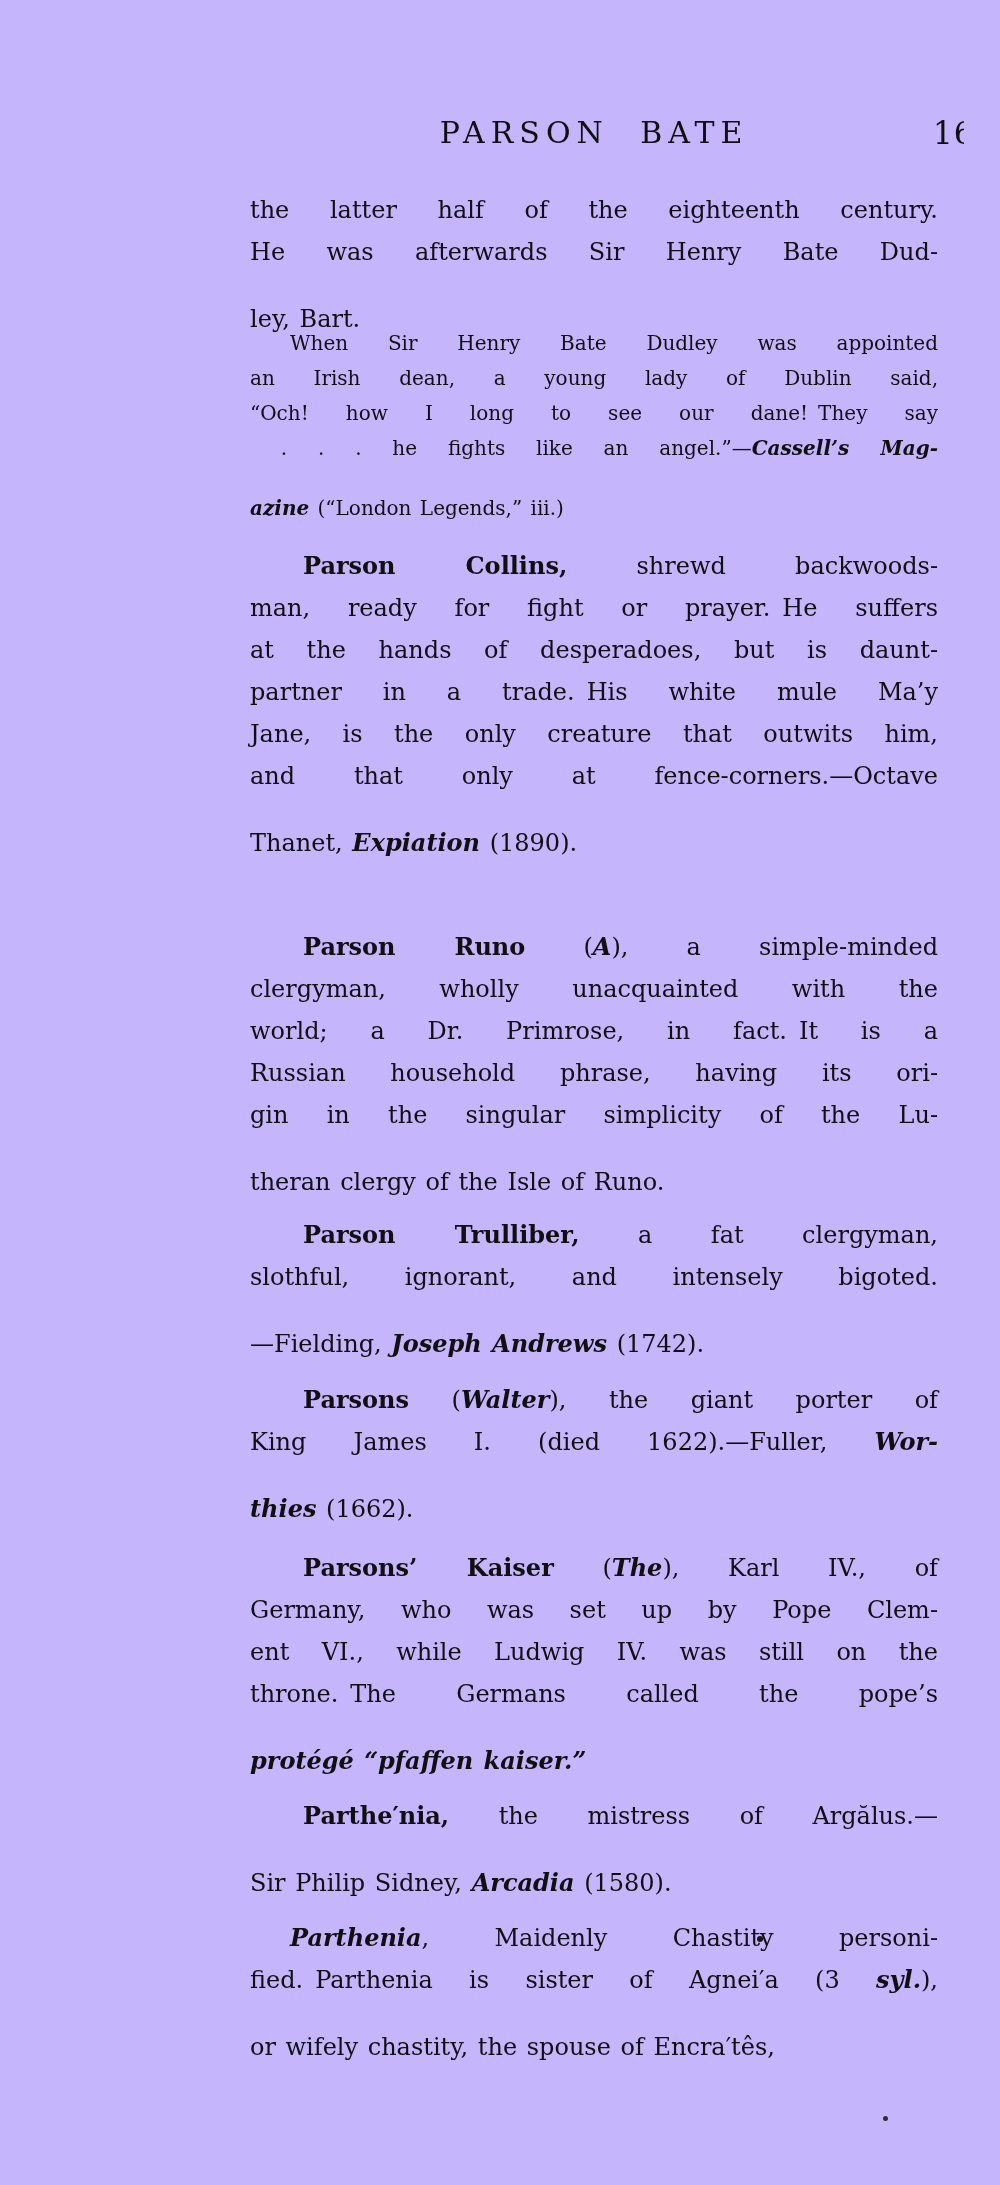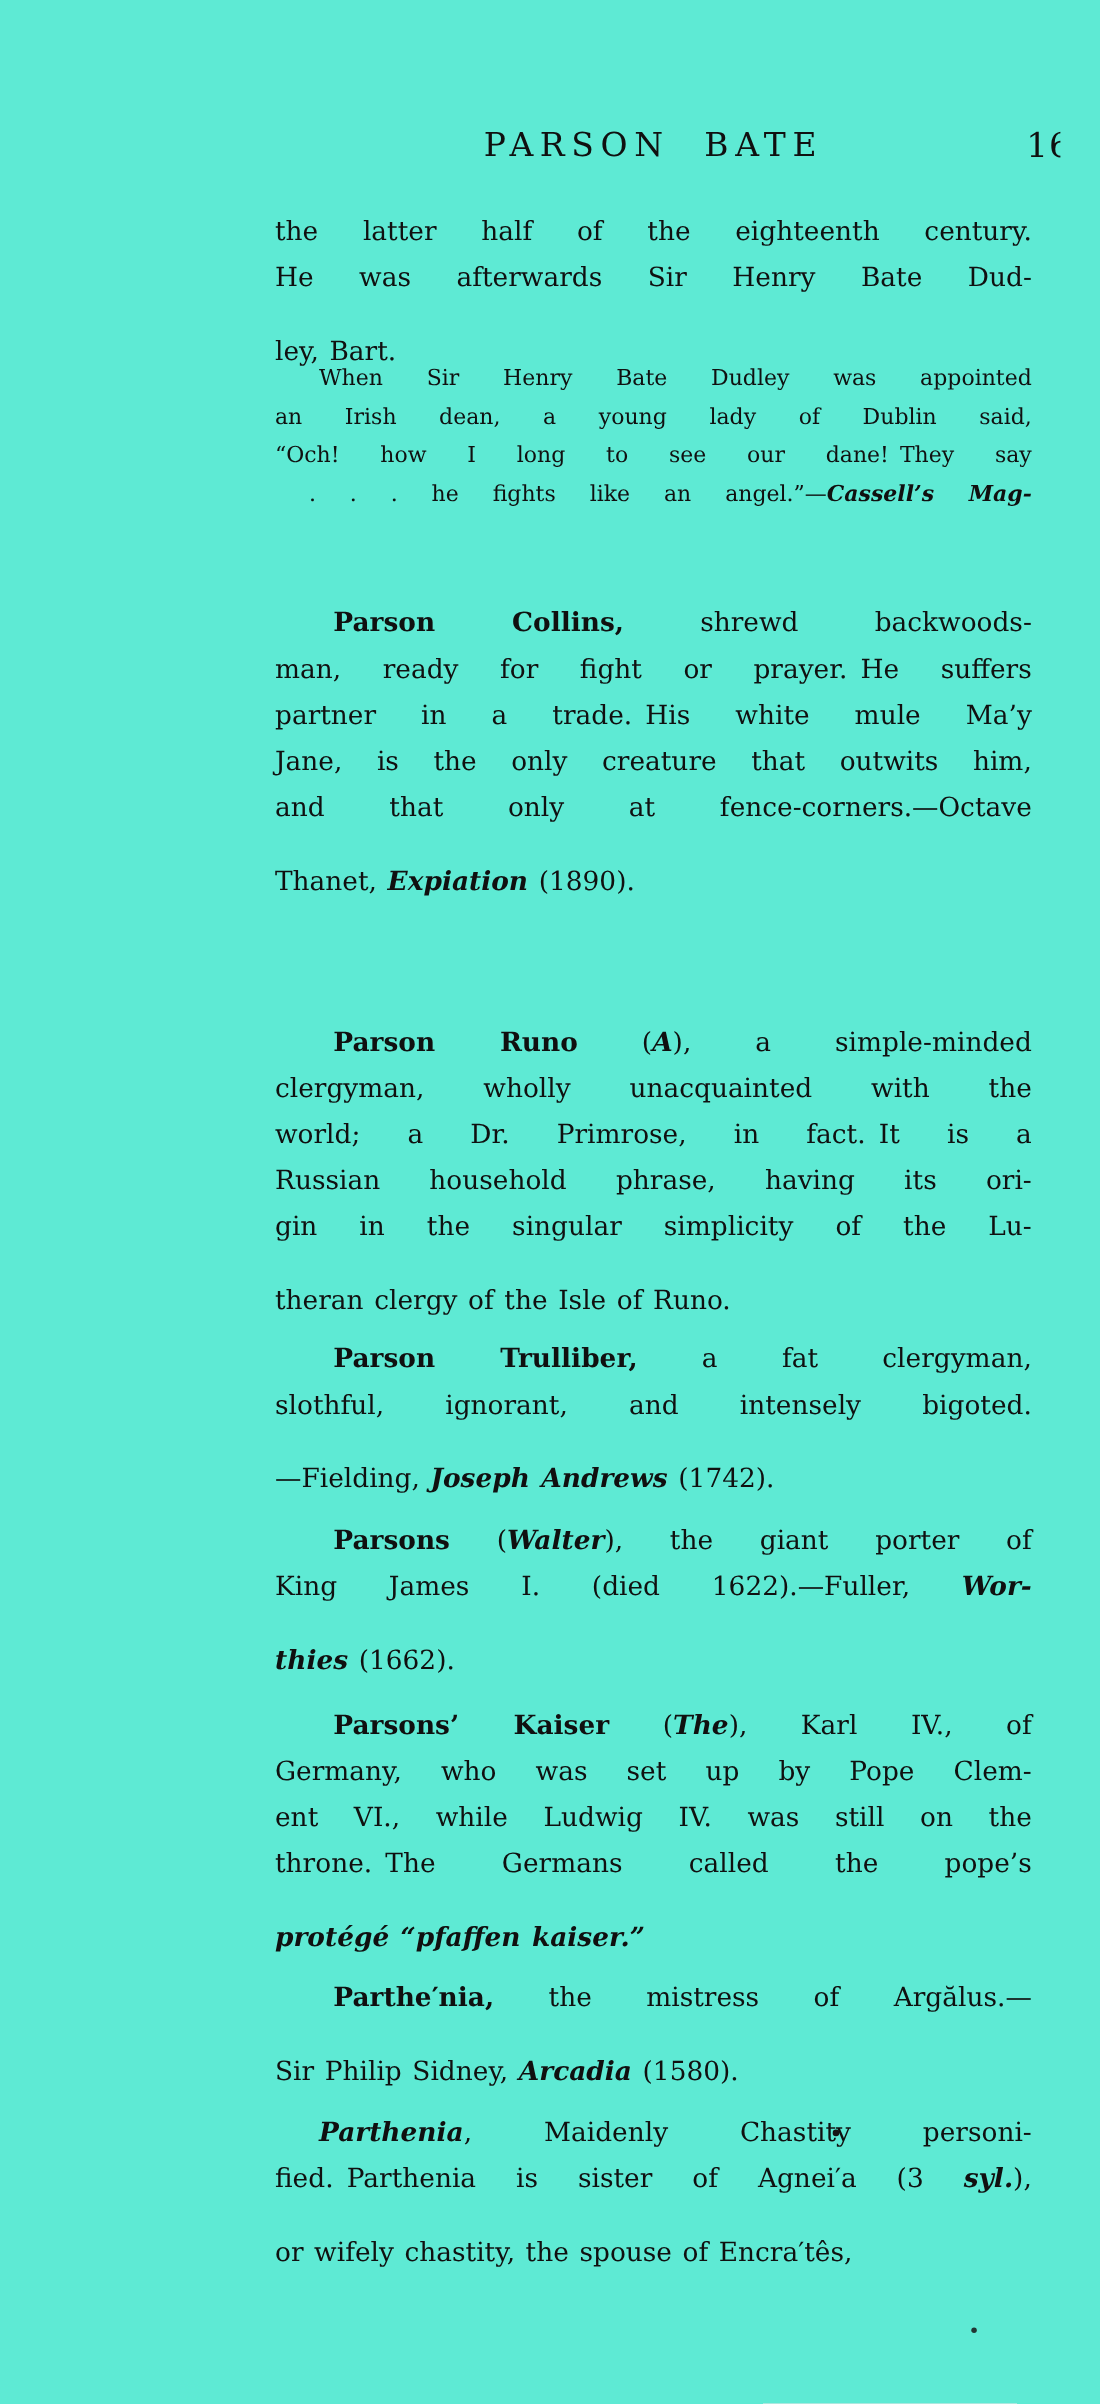--- a/index.html
+++ b/index.html
@@ -1,19 +1,19 @@
 <!DOCTYPE html>
 <html><head>
 <meta charset="utf-8">
 <style>
   html,body{margin:0;padding:0;background:#e8e8e8;}
   .page{
     position:relative;
     width:1000px;height:2185px;
-    background:#5eead4;
+    background:#c4b5fd;
     overflow:hidden;
     color:#101010;
     font-family:"DejaVu Serif","Liberation Serif",serif;
   }
   
   .running-header{
     position:absolute;left:250px;top:112px;width:688px;
     text-align:center;font-size:30px;line-height:42px;
     letter-spacing:6px;word-spacing:16px;
     white-space:nowrap;
@@ -58,25 +58,27 @@
       <div class="line"><span>the latter half of the eighteenth century.</span></div>
       <div class="line"><span>He was afterwards Sir Henry Bate Dud-</span></div>
       <div class="line last"><span>ley, Bart.</span></div>
     </div>
 
   <div class="para small ind" style="top:326px">
       <div class="line"><span>When Sir Henry Bate Dudley was appointed</span></div>
       <div class="line"><span>an Irish dean, a young lady of Dublin said,</span></div>
       <div class="line"><span>“Och! how I long to see our dane! They say</span></div>
       <div class="line"><span>&nbsp;.&nbsp;.&nbsp;. he fights like an angel.”—</span><span class="r-i">Cassell’s Mag-</span></div>
+      <div class="line last"><span class="r-i">azine</span><span> (“London Legends,” iii.)</span></div>
     </div>
 
   <div class="para ind" style="top:545px">
       <div class="line"><span class="r-b">Parson Collins,</span><span> shrewd backwoods-</span></div>
       <div class="line"><span>man, ready for fight or prayer. He suffers</span></div>
+      <div class="line"><span>at the hands of desperadoes, but is daunt-</span></div>
       <div class="line"><span>partner in a trade. His white mule Ma’y</span></div>
       <div class="line"><span>Jane, is the only creature that outwits him,</span></div>
       <div class="line"><span>and that only at fence-corners.—Octave</span></div>
       <div class="line last"><span>Thanet, </span><span class="r-i">Expiation</span><span> (1890).</span></div>
     </div>
 
   <div class="para ind" style="top:926px">
       <div class="line"><span class="r-b">Parson Runo</span><span> (</span><span class="r-i">A</span><span>), a simple-minded</span></div>
       <div class="line"><span>clergyman, wholly unacquainted with the</span></div>
       <div class="line"><span>world; a Dr. Primrose, in fact. It is a</span></div>

